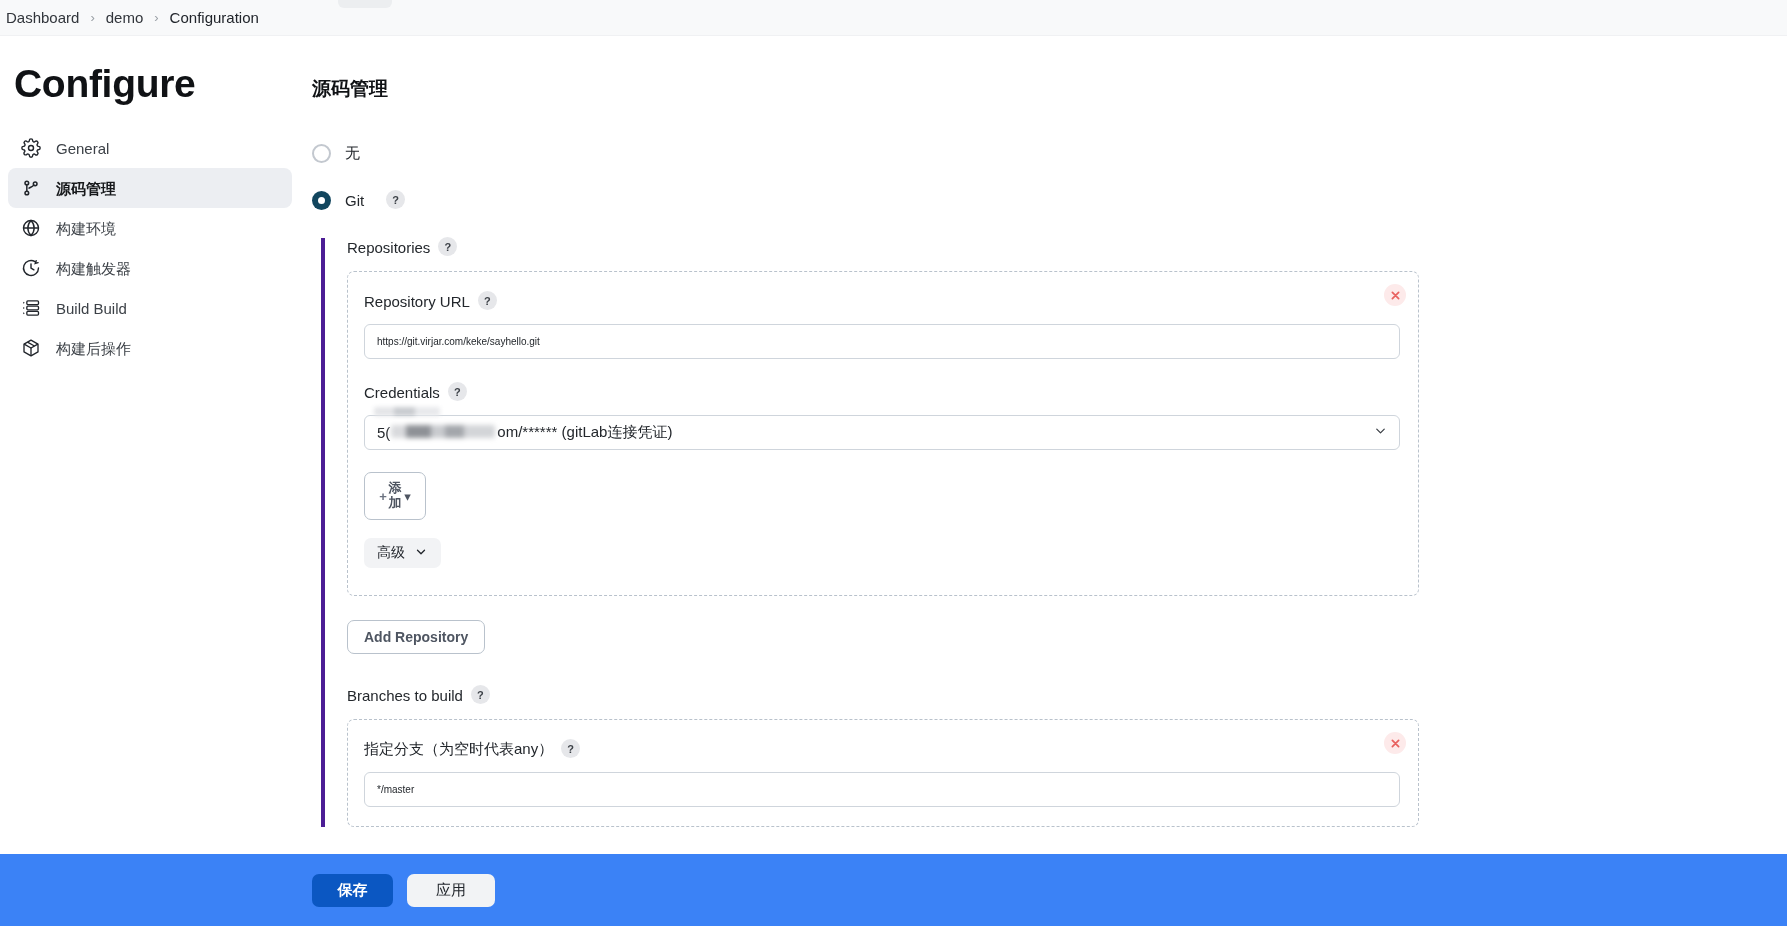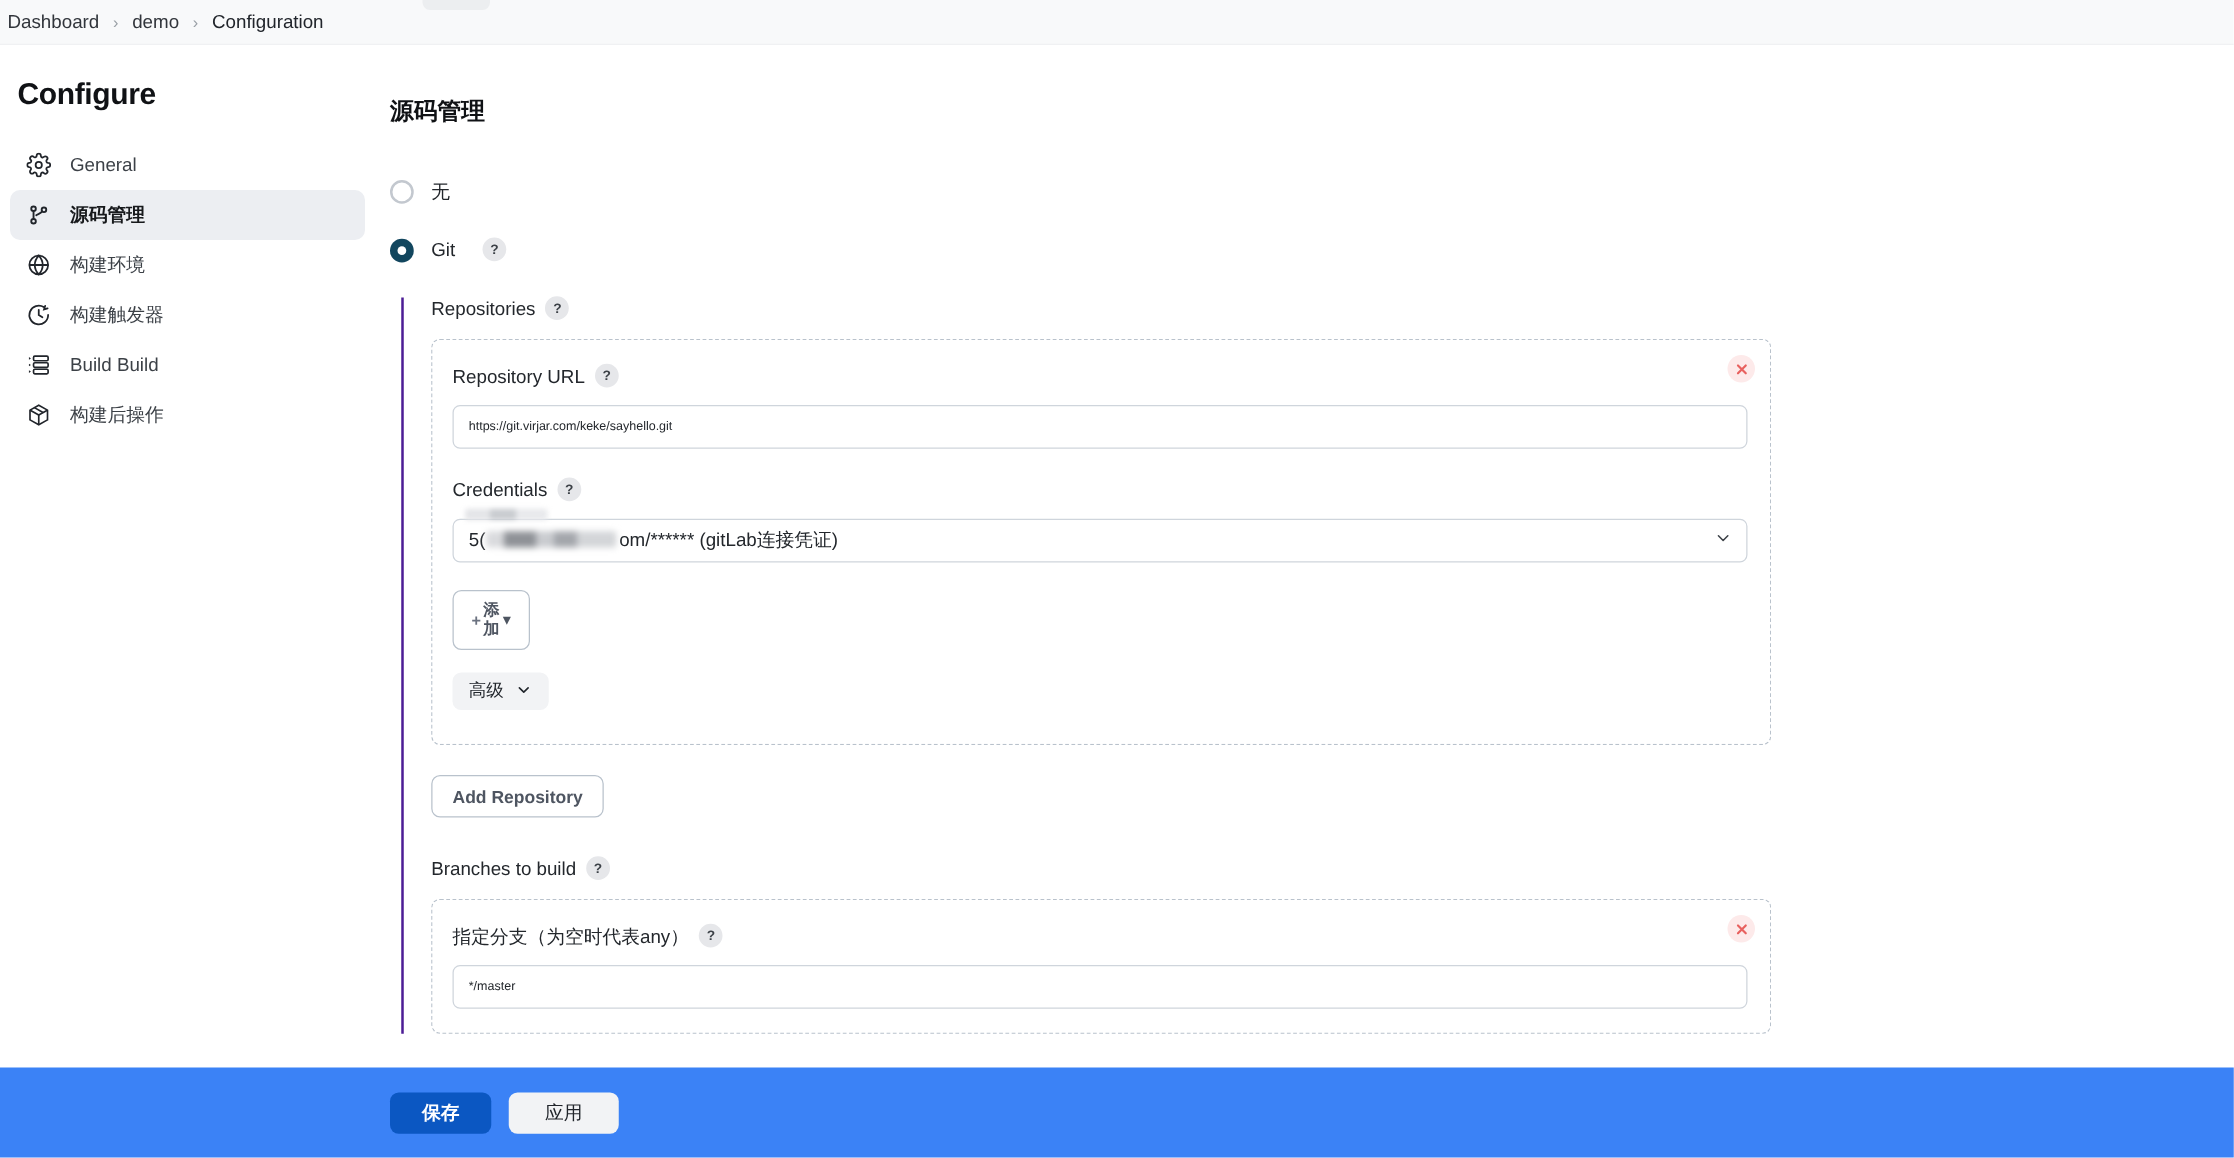--- a/index.html
+++ b/index.html
@@ -44,21 +44,21 @@
   .page { display: flex; height: 890px; }
 
   
   .sidebar {
     width: 300px;
     flex: 0 0 300px;
     padding: 0;
     background: #ffffff;
   }
   .configure-title {
-    font-size: 24px;
+    font-size: 39px;
     font-weight: 700;
     letter-spacing: -0.3px;
     padding: 26px 0 0 14px;
     color: #101215;
   }
   .side-nav { margin-top: 22px; padding: 0 8px; }
   .side-item {
     display: flex;
     align-items: center;
     gap: 14px;
@@ -145,21 +145,21 @@
     width: 7px; height: 7px;
     border-radius: 50%;
     background: #ffffff;
   }
   .radio-label { font-size: 15px; color: #23272c; }
 
   
   .git-block {
     margin-left: 9px;
     padding-left: 22px;
-    border-left: 2px solid #4c1d95;
+    border-left: 4px solid #4c1d95;
   }
   .field-label {
     font-size: 15px;
     color: #23272c;
     margin-bottom: 14px;
     display: flex;
     align-items: center;
   }
 
   

